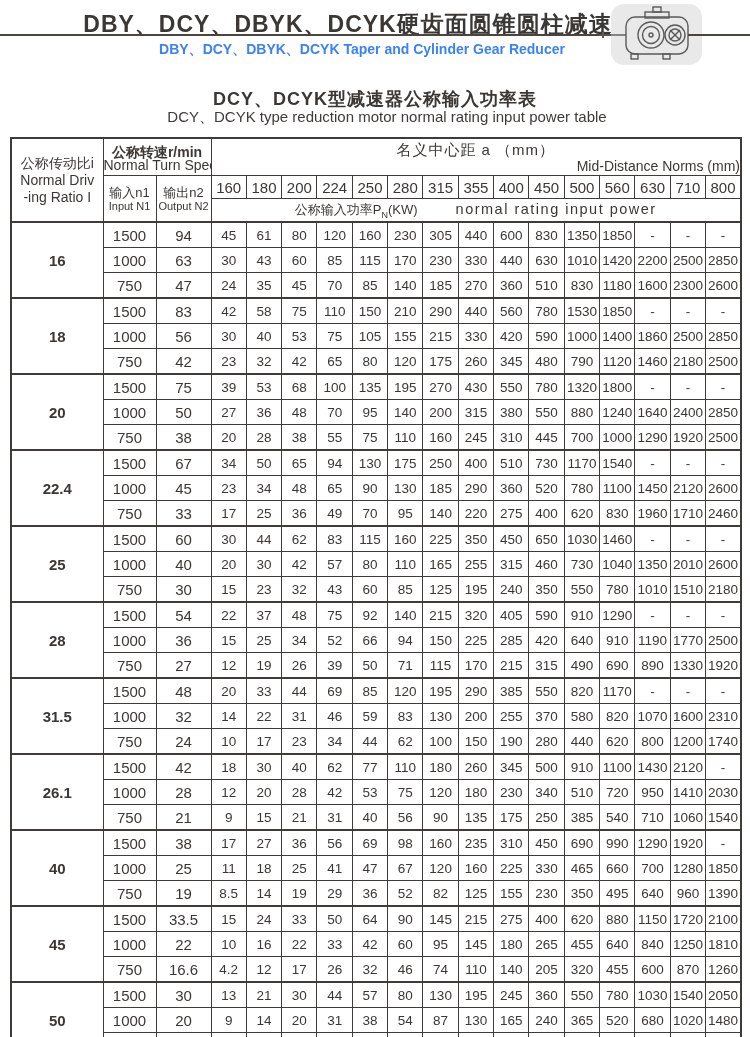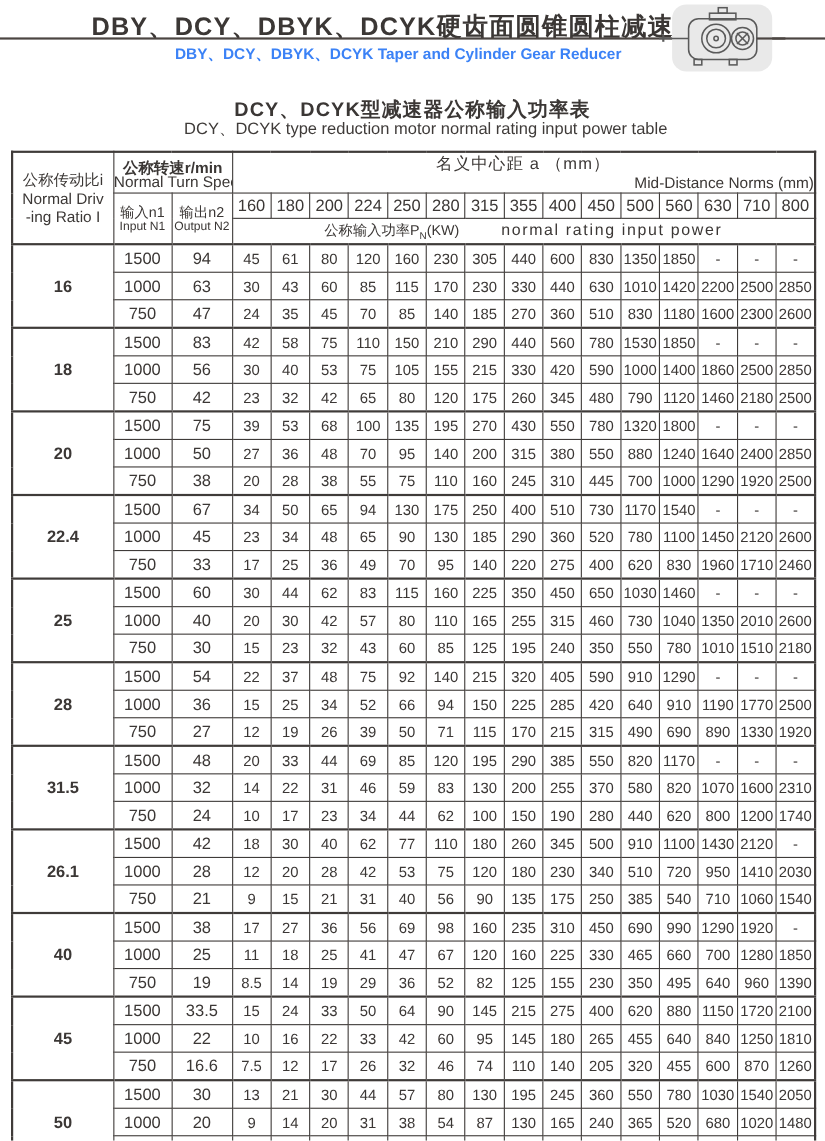--- a/index.html
+++ b/index.html
@@ -708,21 +708,21 @@
           <td class="val">265</td>
           <td class="val">455</td>
           <td class="val">640</td>
           <td class="val">840</td>
           <td class="val">1250</td>
           <td class="val">1810</td>
         </tr>
         <tr>
           <td class="n1">750</td>
           <td class="n2">16.6</td>
-          <td class="val">7.5</td>
+          <td class="val">4.2</td>
           <td class="val">12</td>
           <td class="val">17</td>
           <td class="val">26</td>
           <td class="val">32</td>
           <td class="val">46</td>
           <td class="val">74</td>
           <td class="val">110</td>
           <td class="val">140</td>
           <td class="val">205</td>
           <td class="val">320</td>

